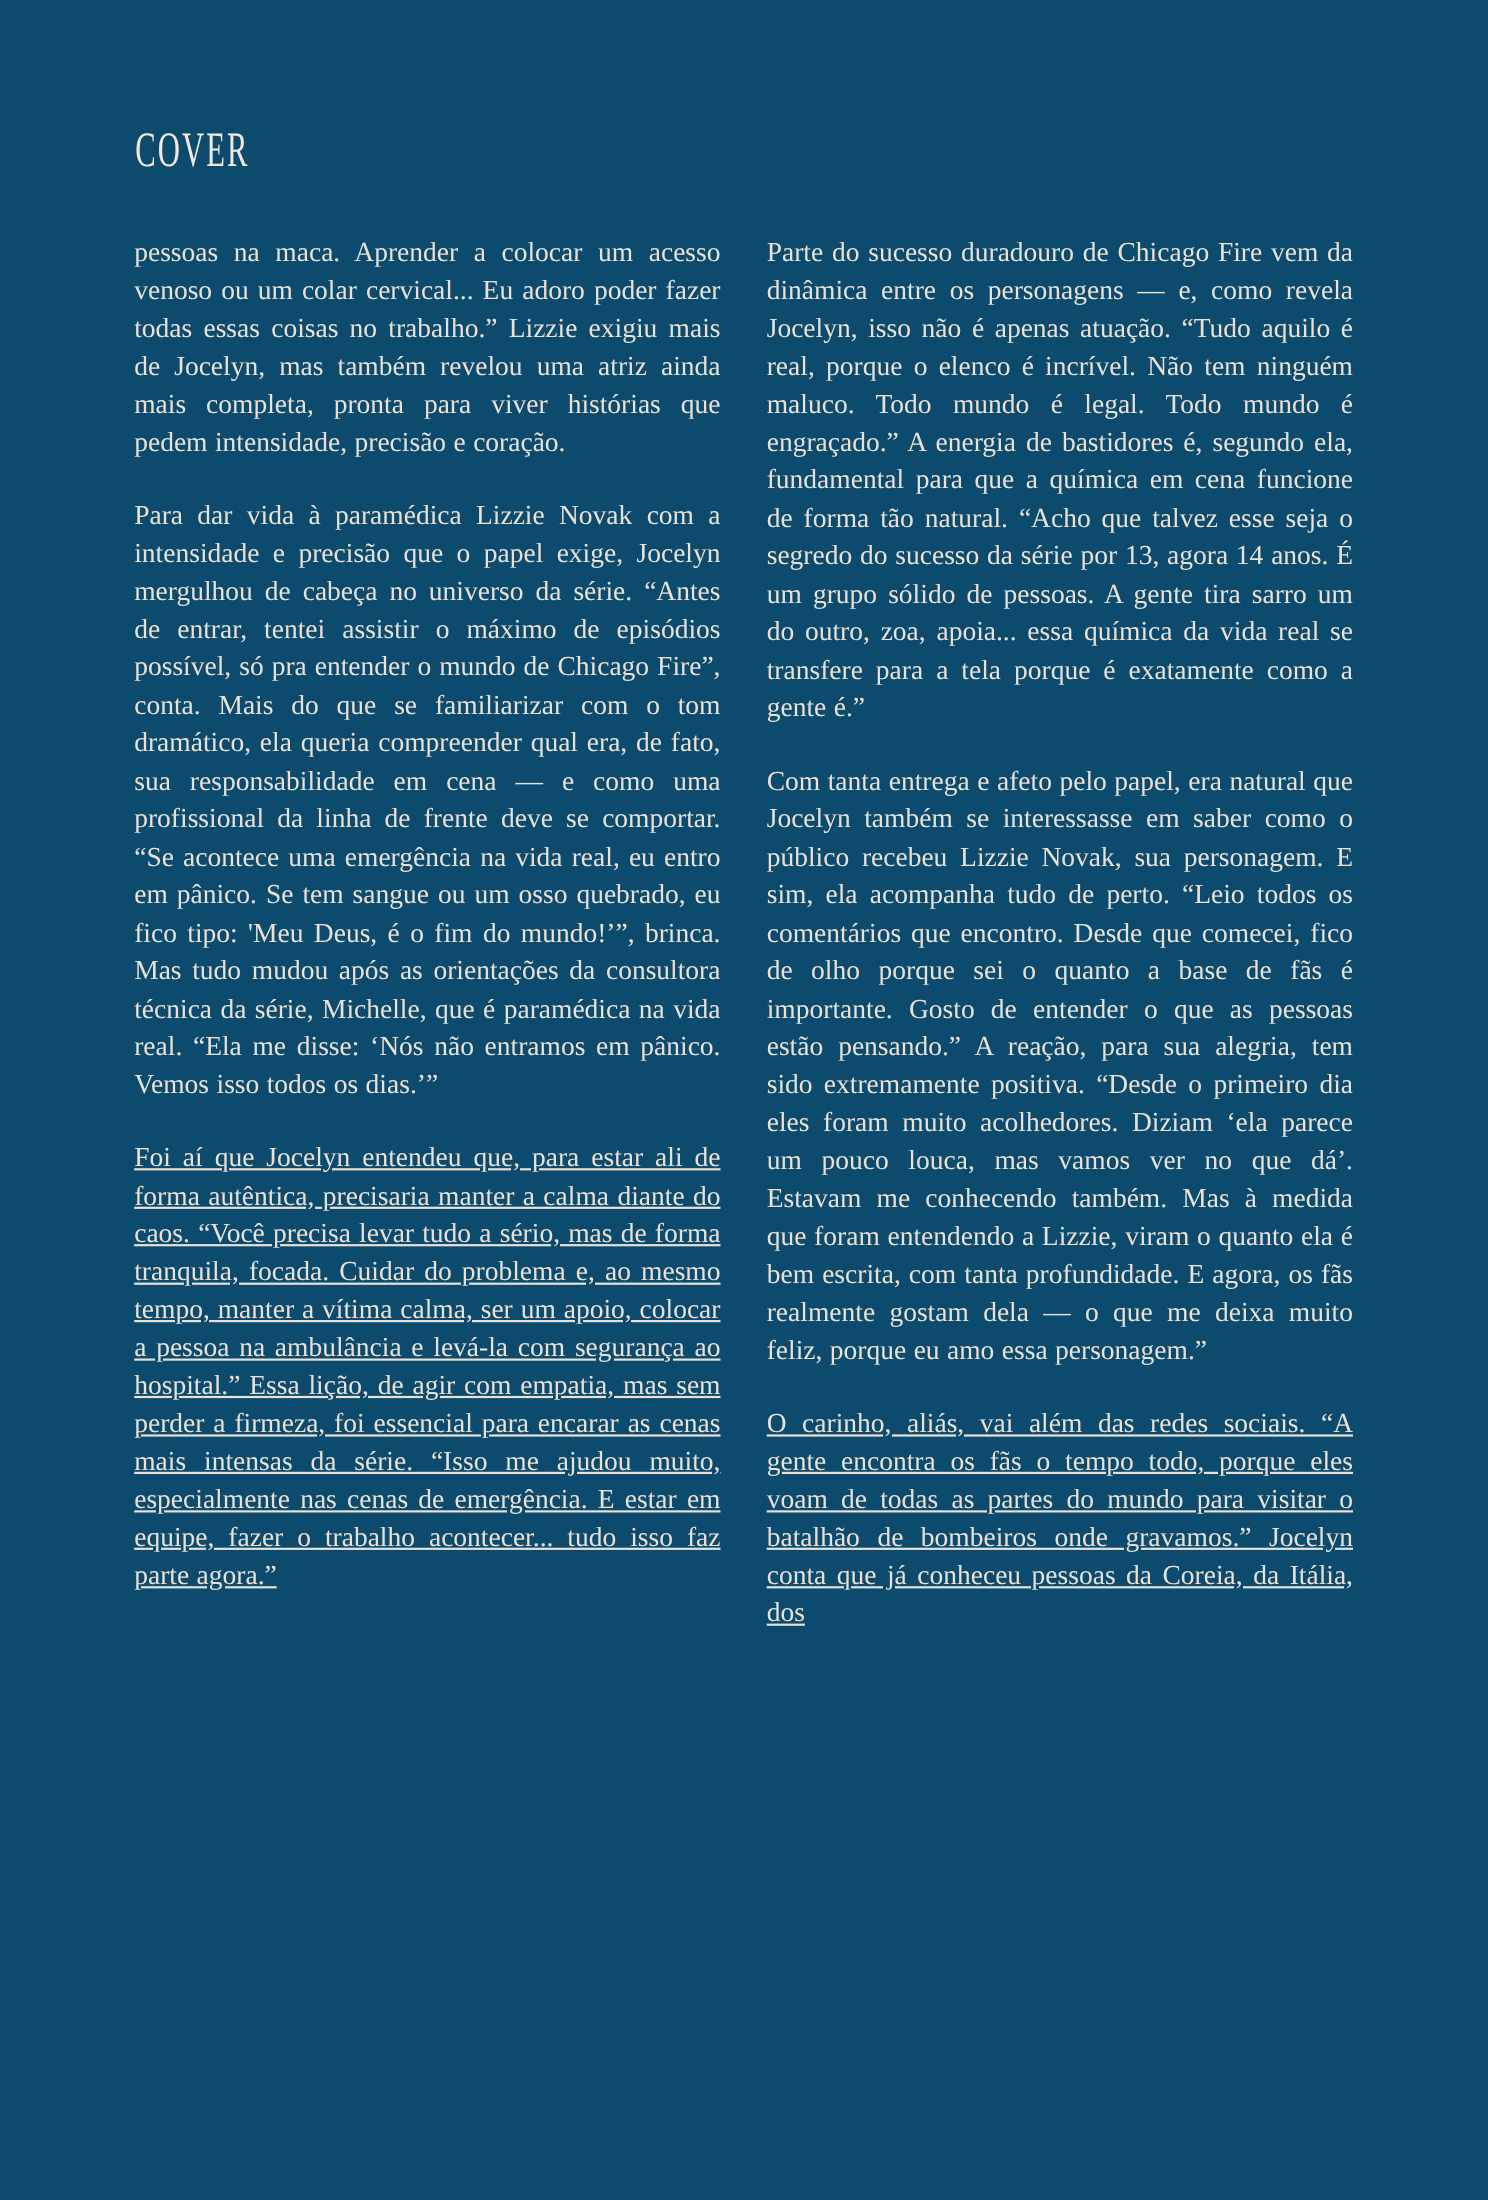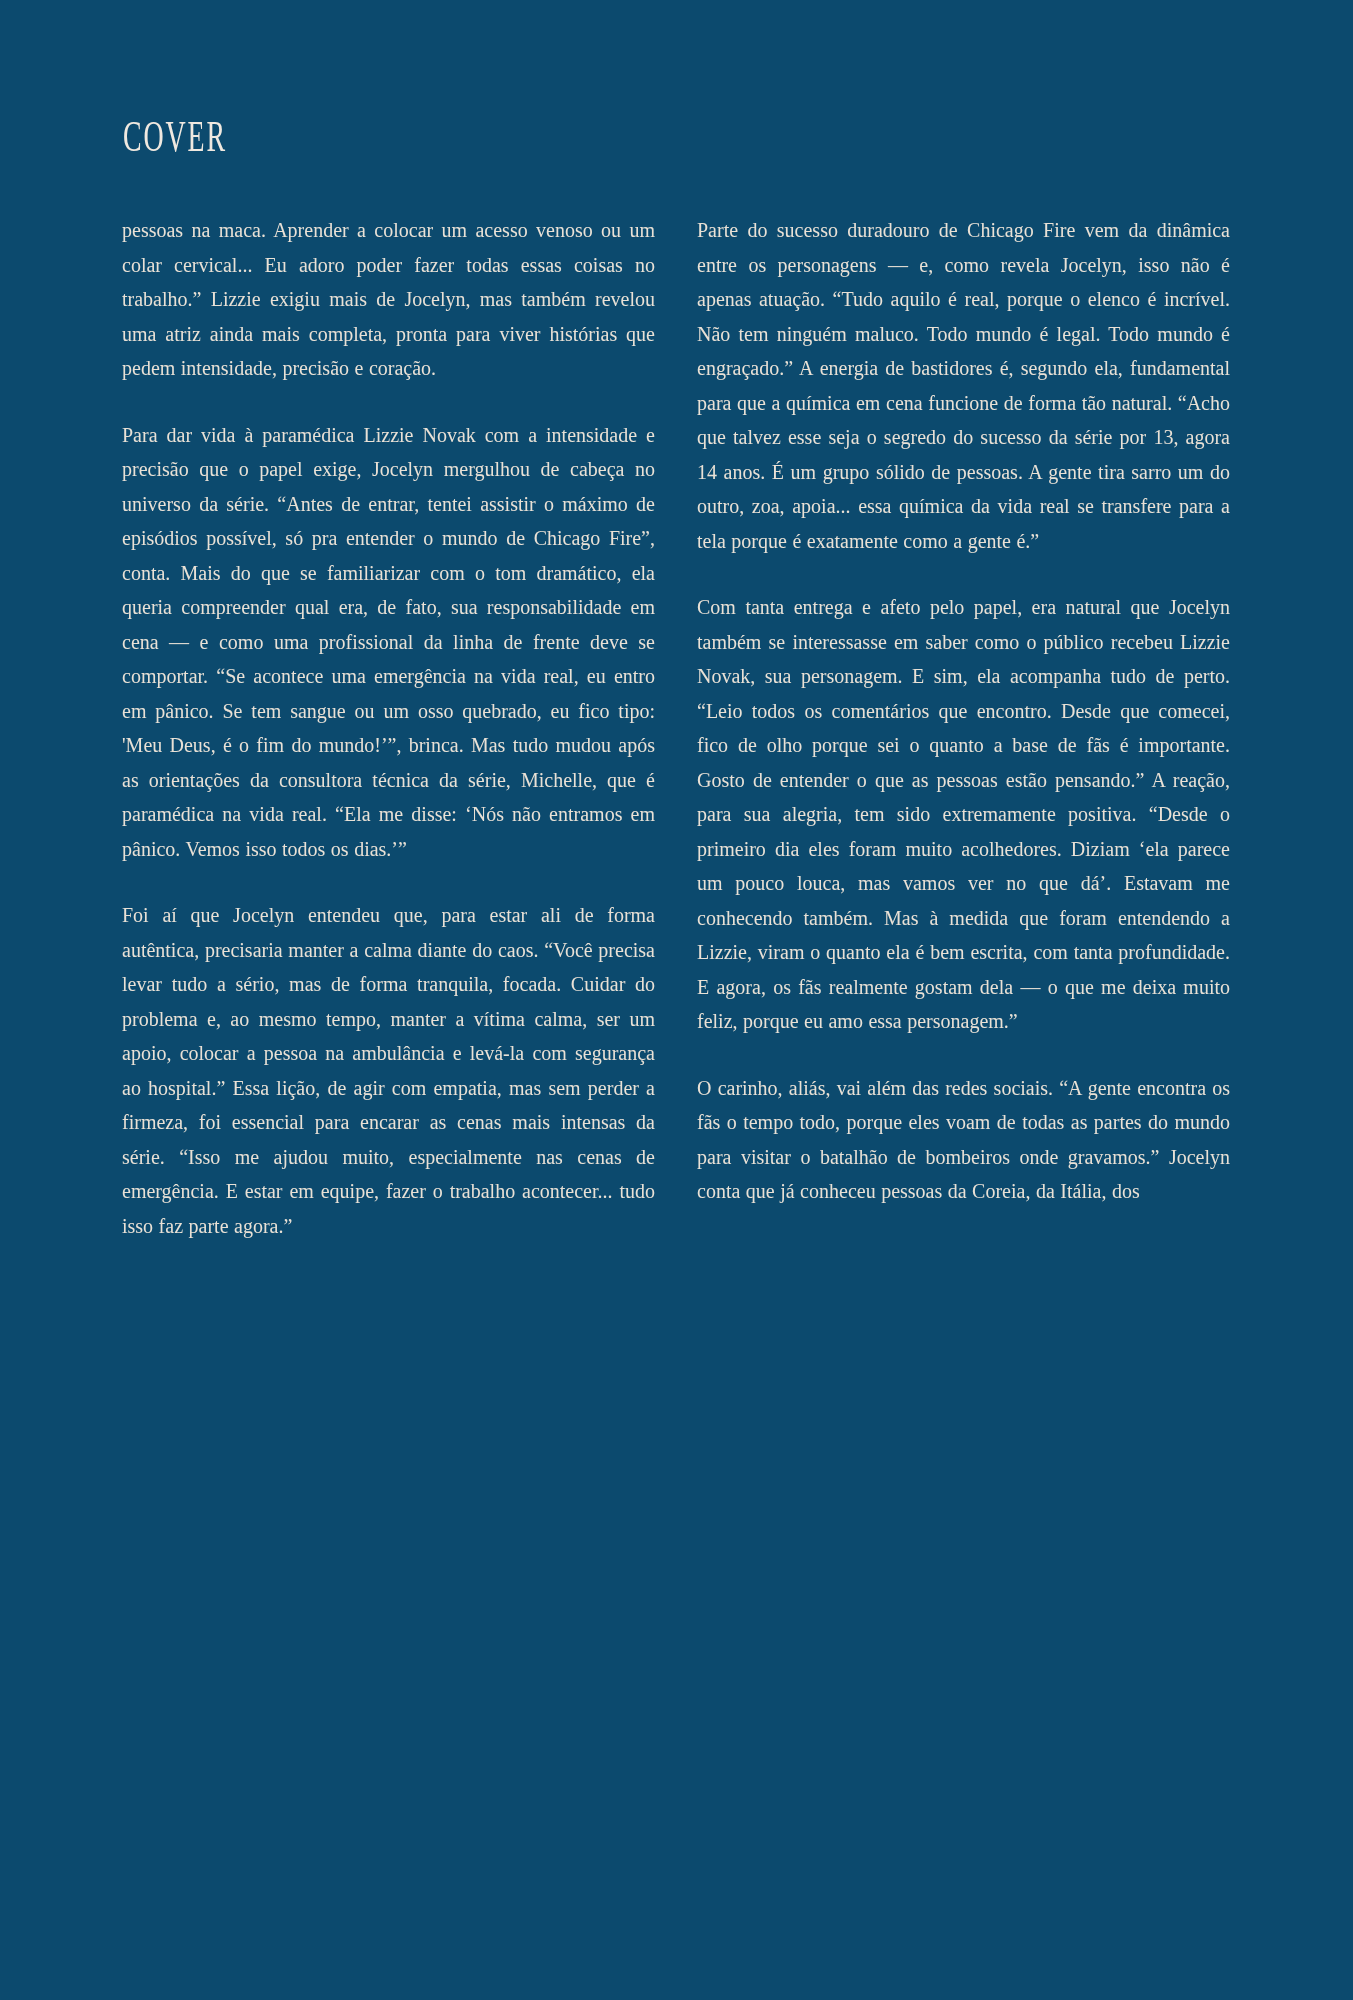--- a/index.html
+++ b/index.html
@@ -38,27 +38,28 @@
     display: flex;
     gap: 42px;
   }
   .col {
     width: 533px;
     flex: 0 0 533px;
   }
   .col p {
     margin: 0 0 32px 0;
     color: #e9e1d6;
-    font-size: 20px;
+    font-size: 25px;
     line-height: 34.5px;
     text-align: justify;
     word-spacing: 0.5px;
   }
   .col p:last-child {
     margin-bottom: 1px;
+    text-decoration: underline;
   }
 </style>
 </head>
 <body>
 
 <div class="page">
 
   <h1 class="cover-title">COVER</h1>
 
   <div class="columns">

